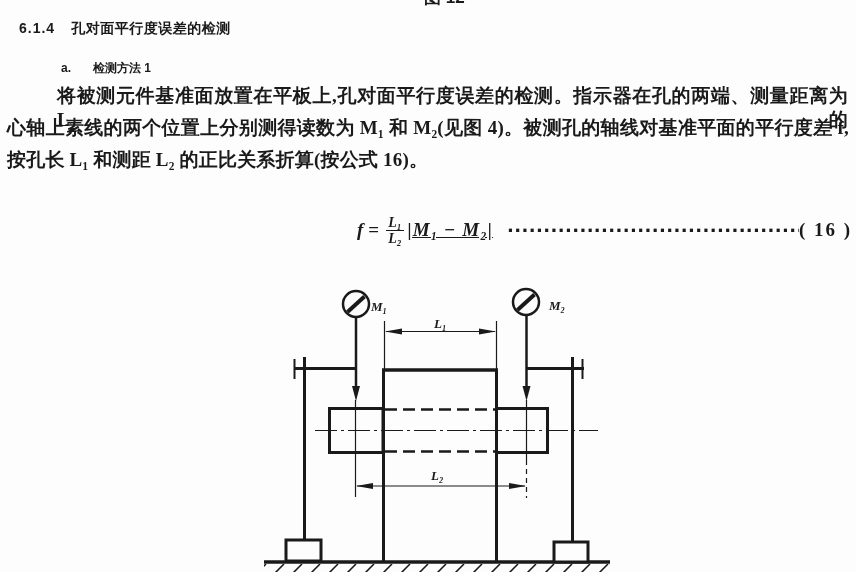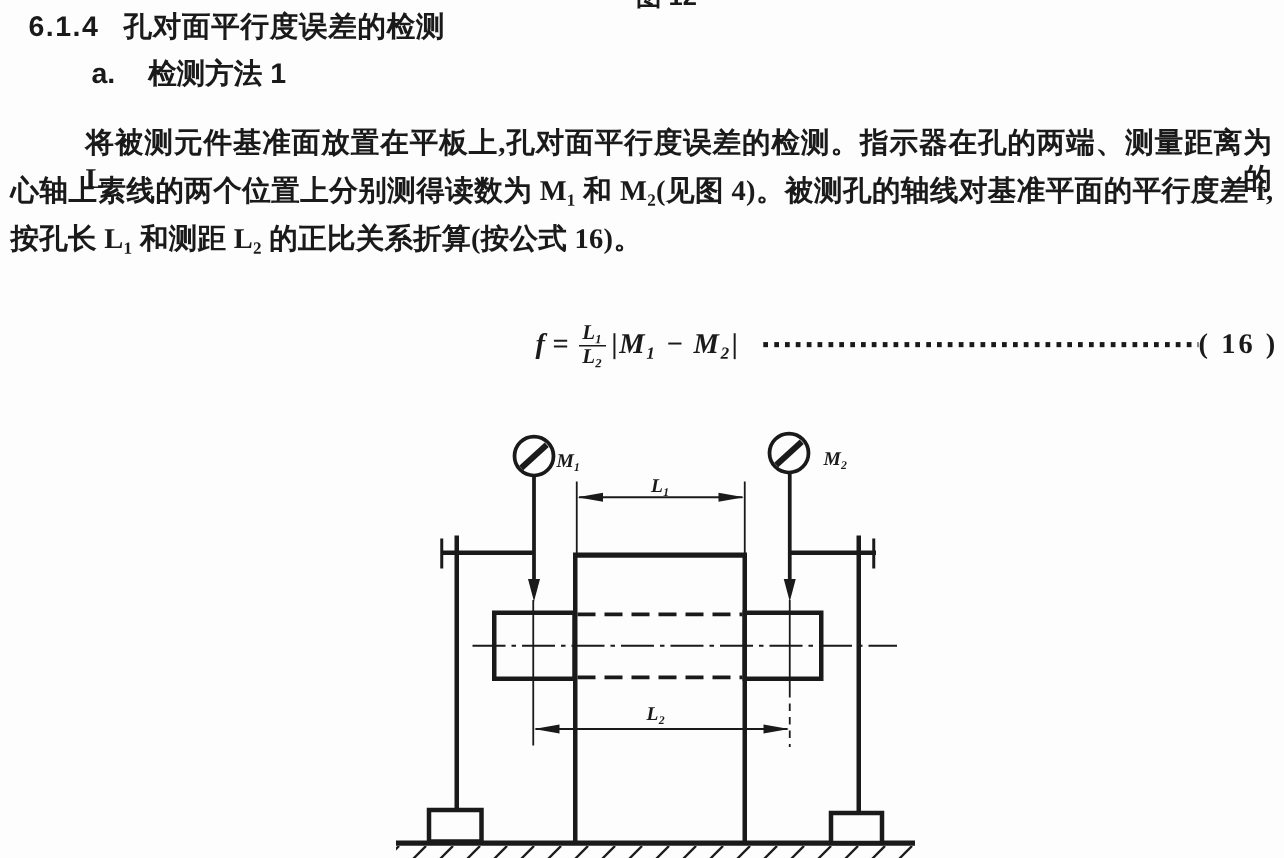--- a/index.html
+++ b/index.html
@@ -9,27 +9,27 @@
     font-family:"Liberation Serif","DejaVu Serif",serif;
   }
   .abs{position:absolute;}
   
   .fig-top{
     left:424px;top:-14px;font-size:17px;font-weight:bold;
     font-family:"Liberation Sans","DejaVu Sans",sans-serif;
   }
   
   .sec-head{
-    left:19px;top:5px;font-size:19px;font-weight:bold;
+    left:19px;top:20px;font-size:14px;font-weight:bold;
     font-family:"Liberation Sans","DejaVu Sans",sans-serif;
     letter-spacing:0.5px;white-space:nowrap;
   }
   .sec-head .num{margin-right:16px;letter-spacing:1px;}
   .meth-head{
-    left:61px;top:36px;font-size:19px;font-weight:bold;
+    left:61px;top:60px;font-size:12px;font-weight:bold;
     font-family:"Liberation Sans","DejaVu Sans",sans-serif;
     white-space:nowrap;
   }
   .meth-head .lbl{margin-right:22px;}
   
   .pline{
     font-size:19px;line-height:24px;font-weight:600;
     white-space:nowrap;letter-spacing:0.2px;
   }
   .pline.just{white-space:normal;text-align:justify;text-align-last:justify;text-justify:inter-character;}
@@ -38,21 +38,21 @@
   .p3{left:7px;top:148px;}
   
   .formula{
     left:357px;top:211px;height:38px;display:flex;align-items:center;
     font-size:19px;font-style:italic;font-weight:600;white-space:nowrap;
   }
   .formula .eq{font-style:normal;margin:0 7px 0 5px;}
   .frac{display:inline-flex;flex-direction:column;align-items:center;
         font-size:14px;line-height:15px;margin-right:4px;}
   .frac .den{border-top:1.6px solid #1a1a1a;padding:0 2px;}
-  .absval{letter-spacing:1px;}
+  .absval{letter-spacing:1px;text-decoration:underline;}
   .leader{
     font-style:normal;font-weight:bold;font-size:18px;letter-spacing:0.4px;
     display:inline-block;width:292px;overflow:hidden;margin-left:14px;
     font-family:"DejaVu Sans",sans-serif;
   }
   .eqno{font-style:normal;font-weight:600;font-size:19px;letter-spacing:2px;}
   
   .diagram{left:0;top:270px;}
   svg text{
     font-family:"Liberation Serif","DejaVu Serif",serif;

